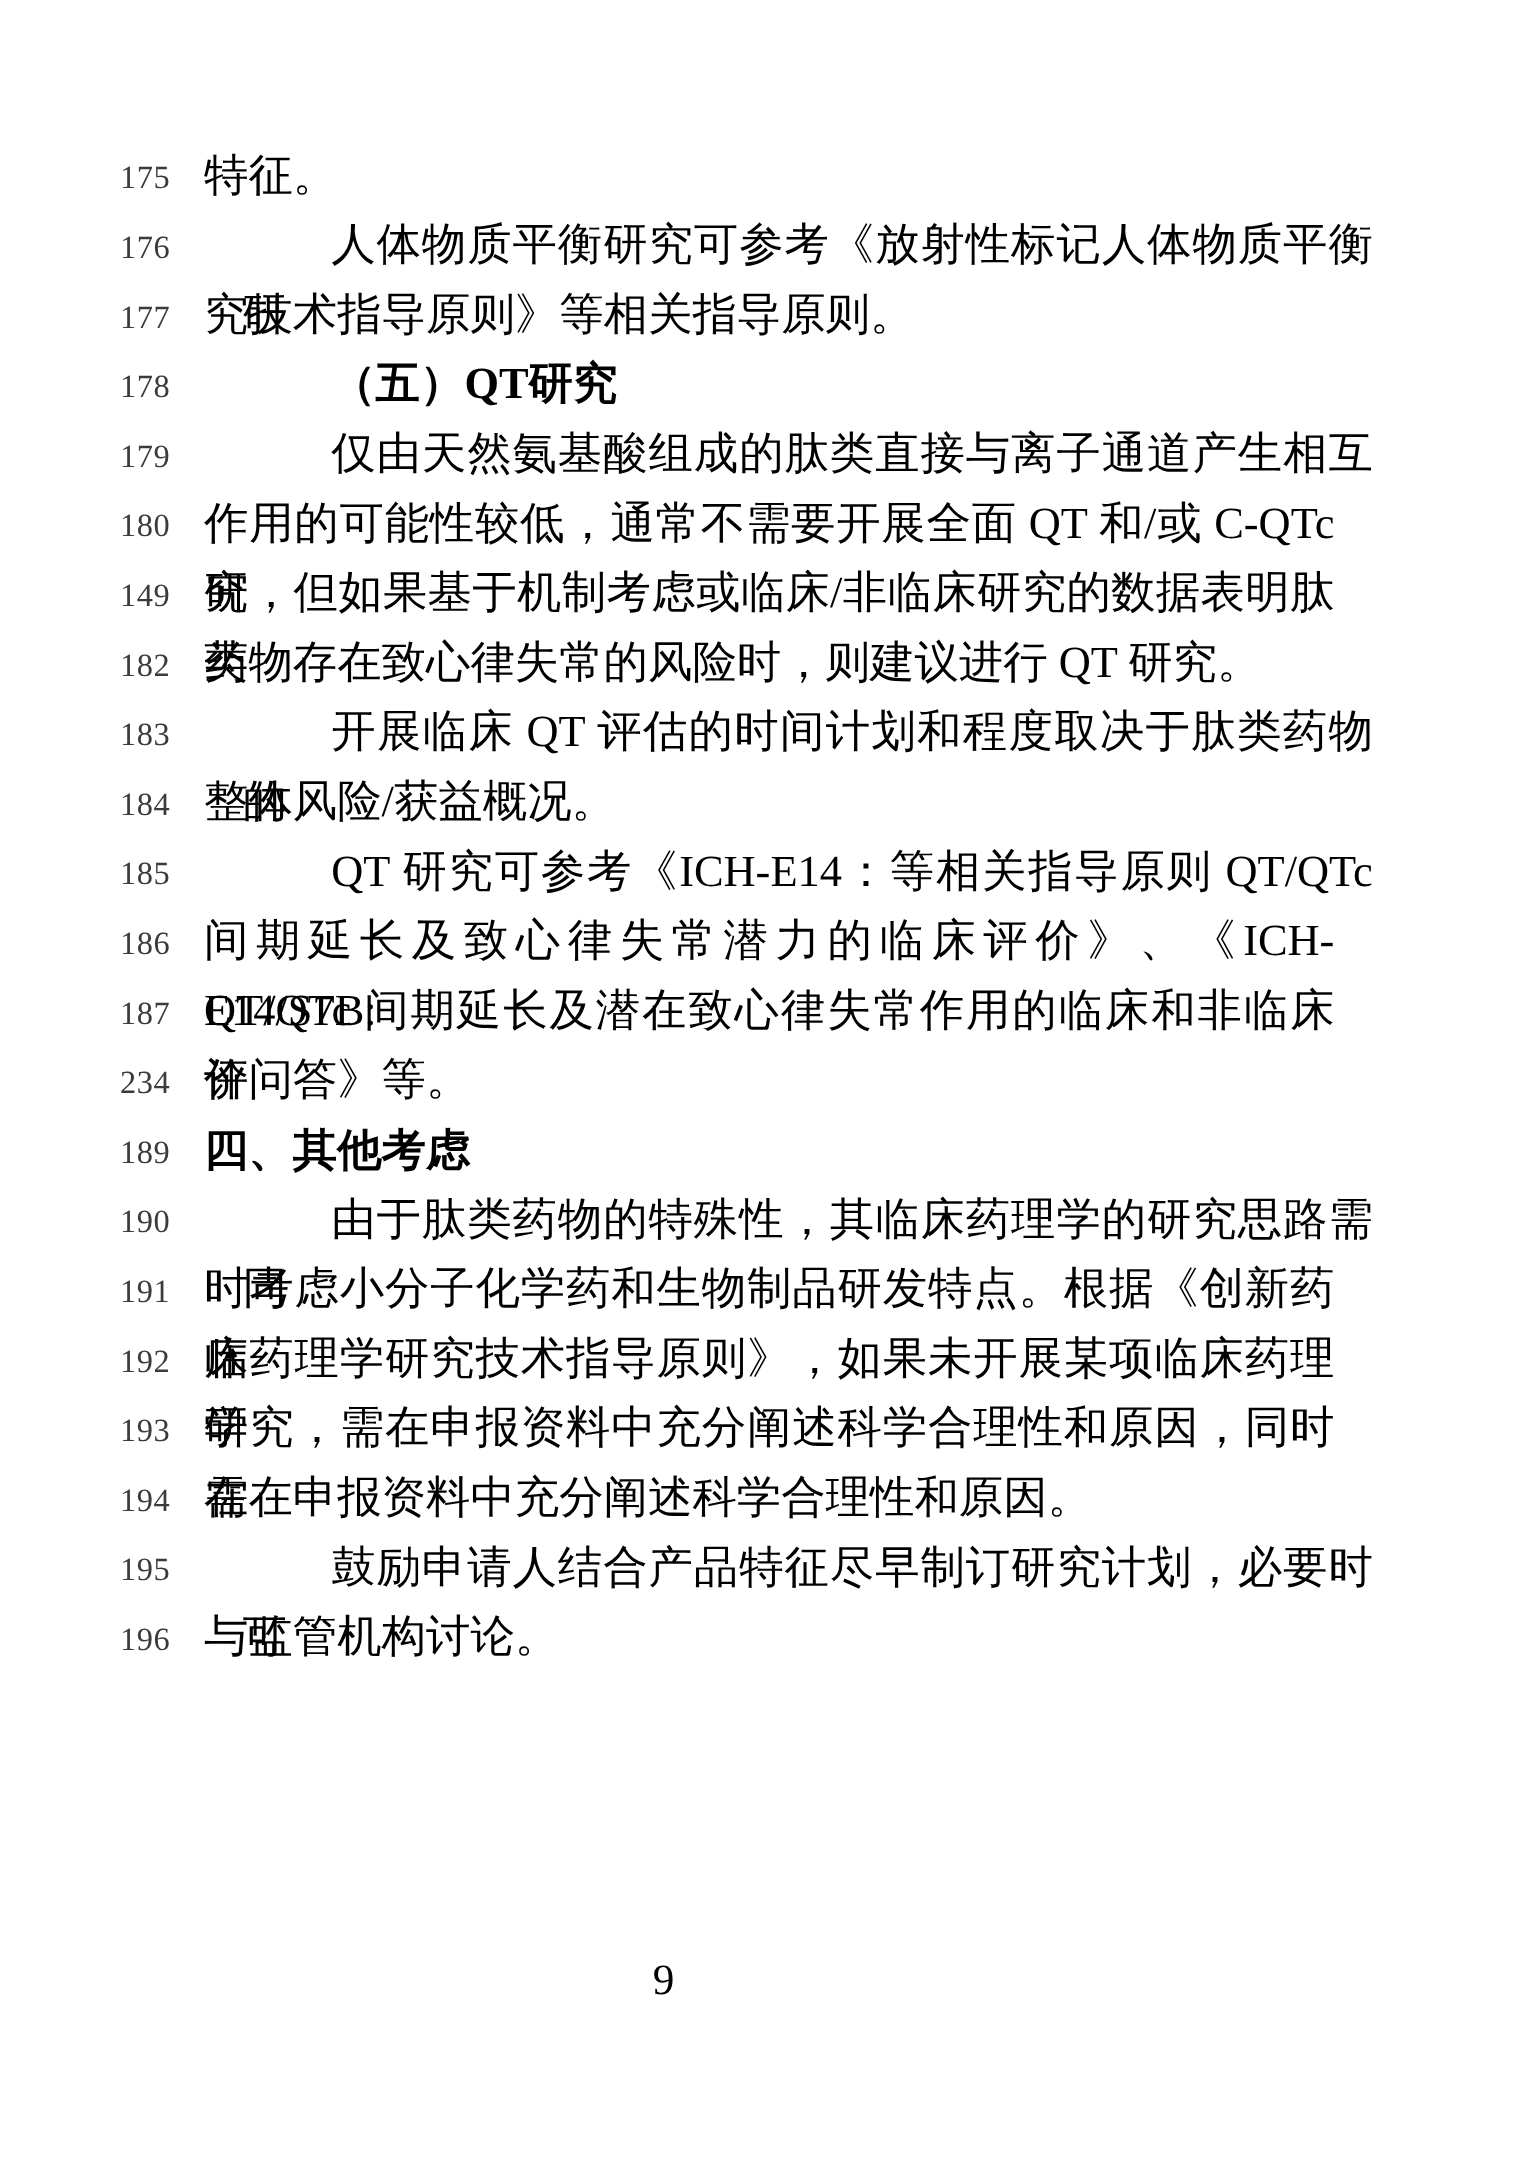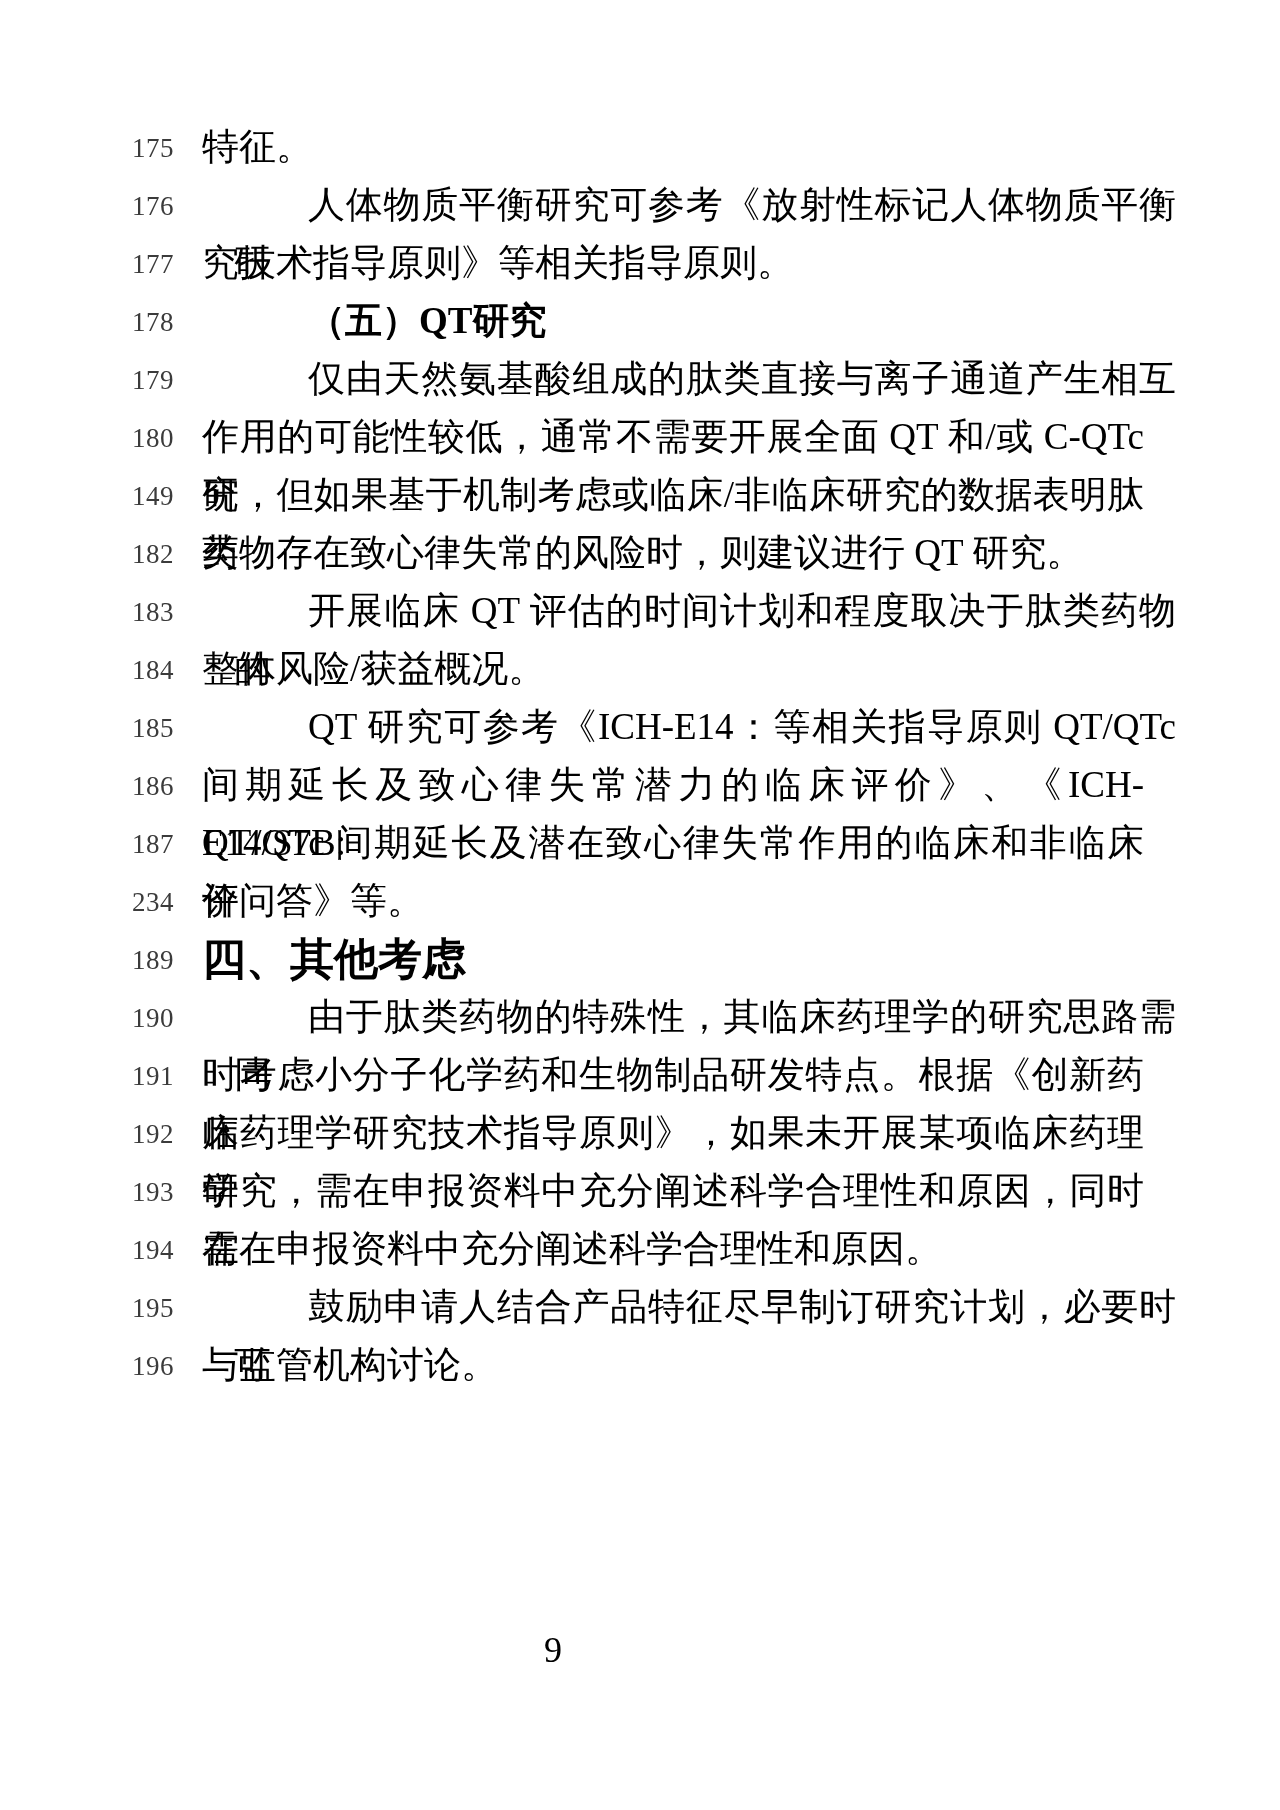--- a/index.html
+++ b/index.html
@@ -15,21 +15,20 @@
     background: #ffffff;
     font-family: "Liberation Serif", "DejaVu Serif", serif;
     color: #000000;
     overflow: hidden;
   }
   .lines {
     position: absolute;
     top: 118px;
     left: 0;
     width: 1022px;
-    padding-left: 32px;
   }
   .line {
     position: relative;
     height: 58px;
     width: 1280px;
   }
   .lineno {
     position: absolute;
     left: 100px;
     top: 0;
@@ -60,21 +59,21 @@
   .line.indent .linetext {
     text-indent: 74px;
     margin-left: 32px;
   }
   .line.bold .linetext {
     font-weight: bold;
   }
   .line.hei .linetext {
     font-weight: bold;
     font-family: "Liberation Sans", "DejaVu Sans", sans-serif;
-    font-size: 44px;
+    font-size: 37px;
   }
   .footer {
     position: absolute;
     top: 1630px;
     left: 0;
     width: 1106px;
     text-align: center;
   }
   .pagenum {
     font-size: 36px;

